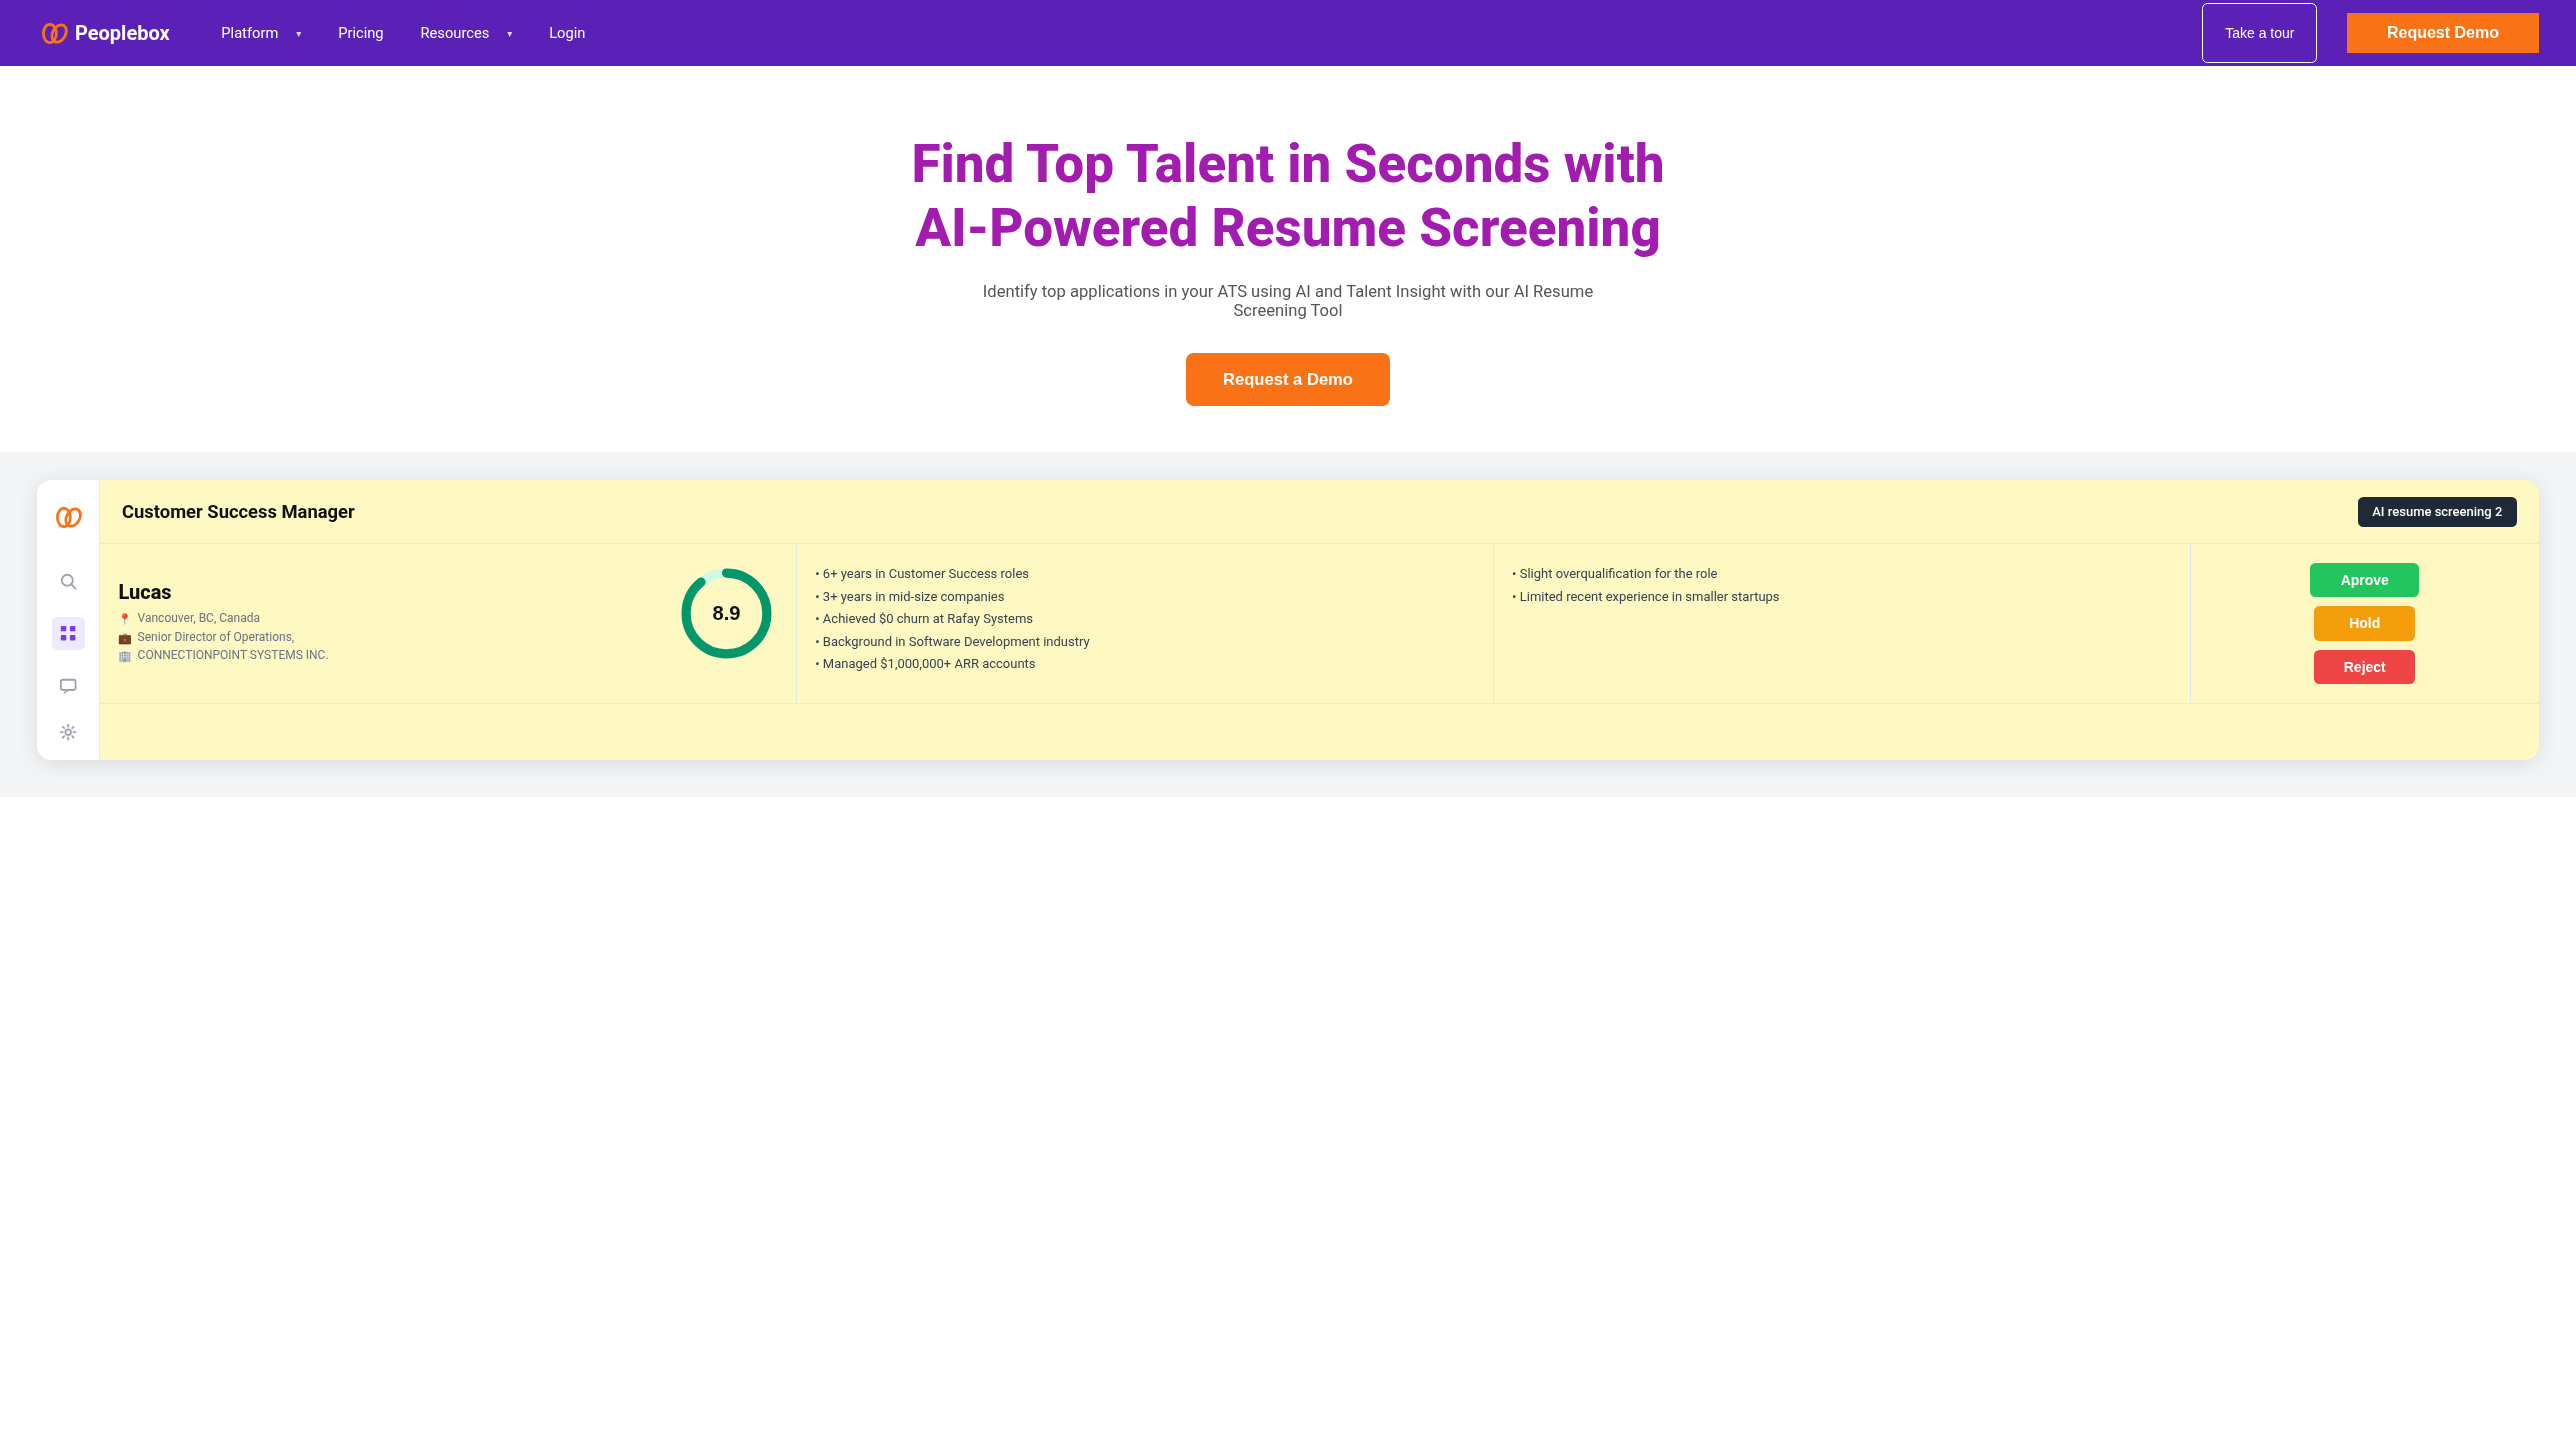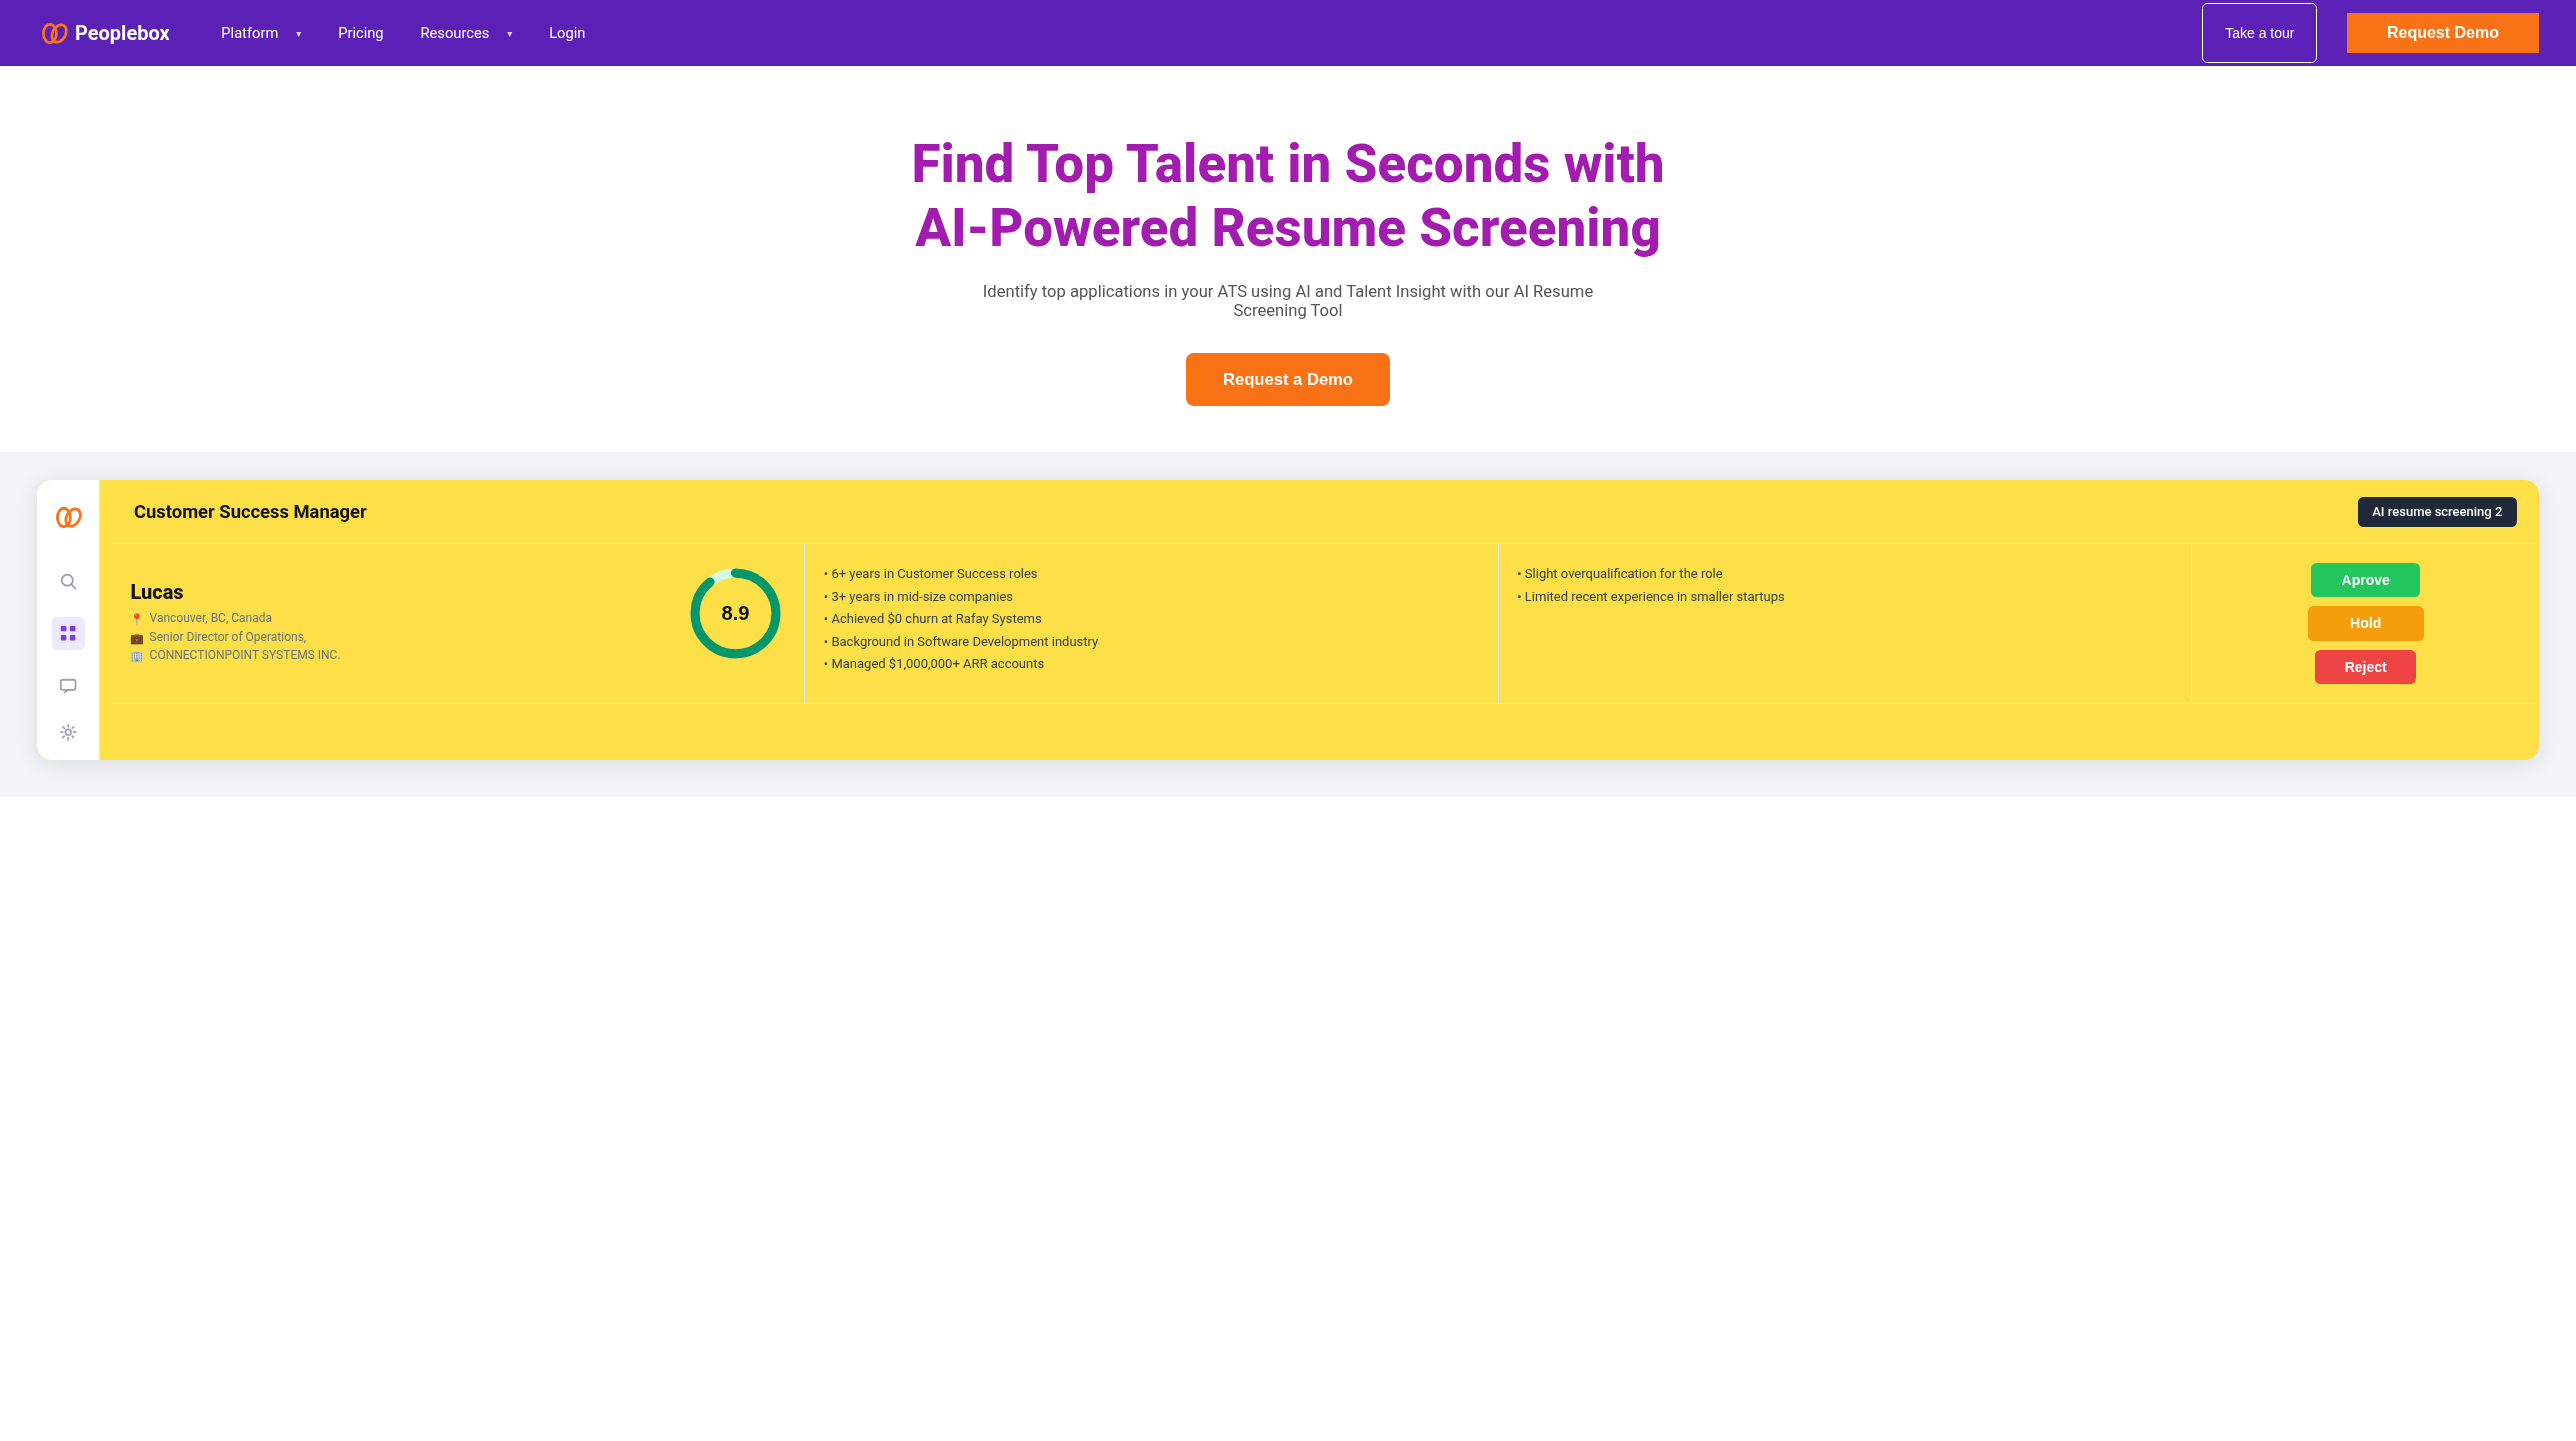--- a/index.html
+++ b/index.html
@@ -94,26 +94,25 @@
       cursor: pointer;
       font-weight: 600;
     }
 
     
     .card-section {
       background: #f3f4f6;
       padding: 28px 37px 37px;
     }
     .app-card {
-      background: #fde047;
+      background: #fef9c3;
       border-radius: 14.7px;
       box-shadow: 0 3.7px 22px rgba(0,0,0,0.10);
       overflow: hidden;
       display: flex;
-      gap: 12px;
     }
 
     
     .app-sidebar {
       width: 63px;
       background: #fff;
       border-right: 0.9px solid #e5e7eb;
       display: flex;
       flex-direction: column;
       align-items: center;
@@ -269,21 +268,21 @@
     }
     .btn-hold {
       background: #f59e0b;
       color: #fff;
       border: none;
       padding: 9.2px 20px;
       border-radius: 5.5px;
       font-size: 14px;
       font-weight: 600;
       cursor: pointer;
-      width: 116px;
+      width: 101px;
     }
     .btn-reject {
       background: #ef4444;
       color: #fff;
       border: none;
       padding: 9.2px 20px;
       border-radius: 5.5px;
       font-size: 14px;
       font-weight: 600;
       cursor: pointer;

